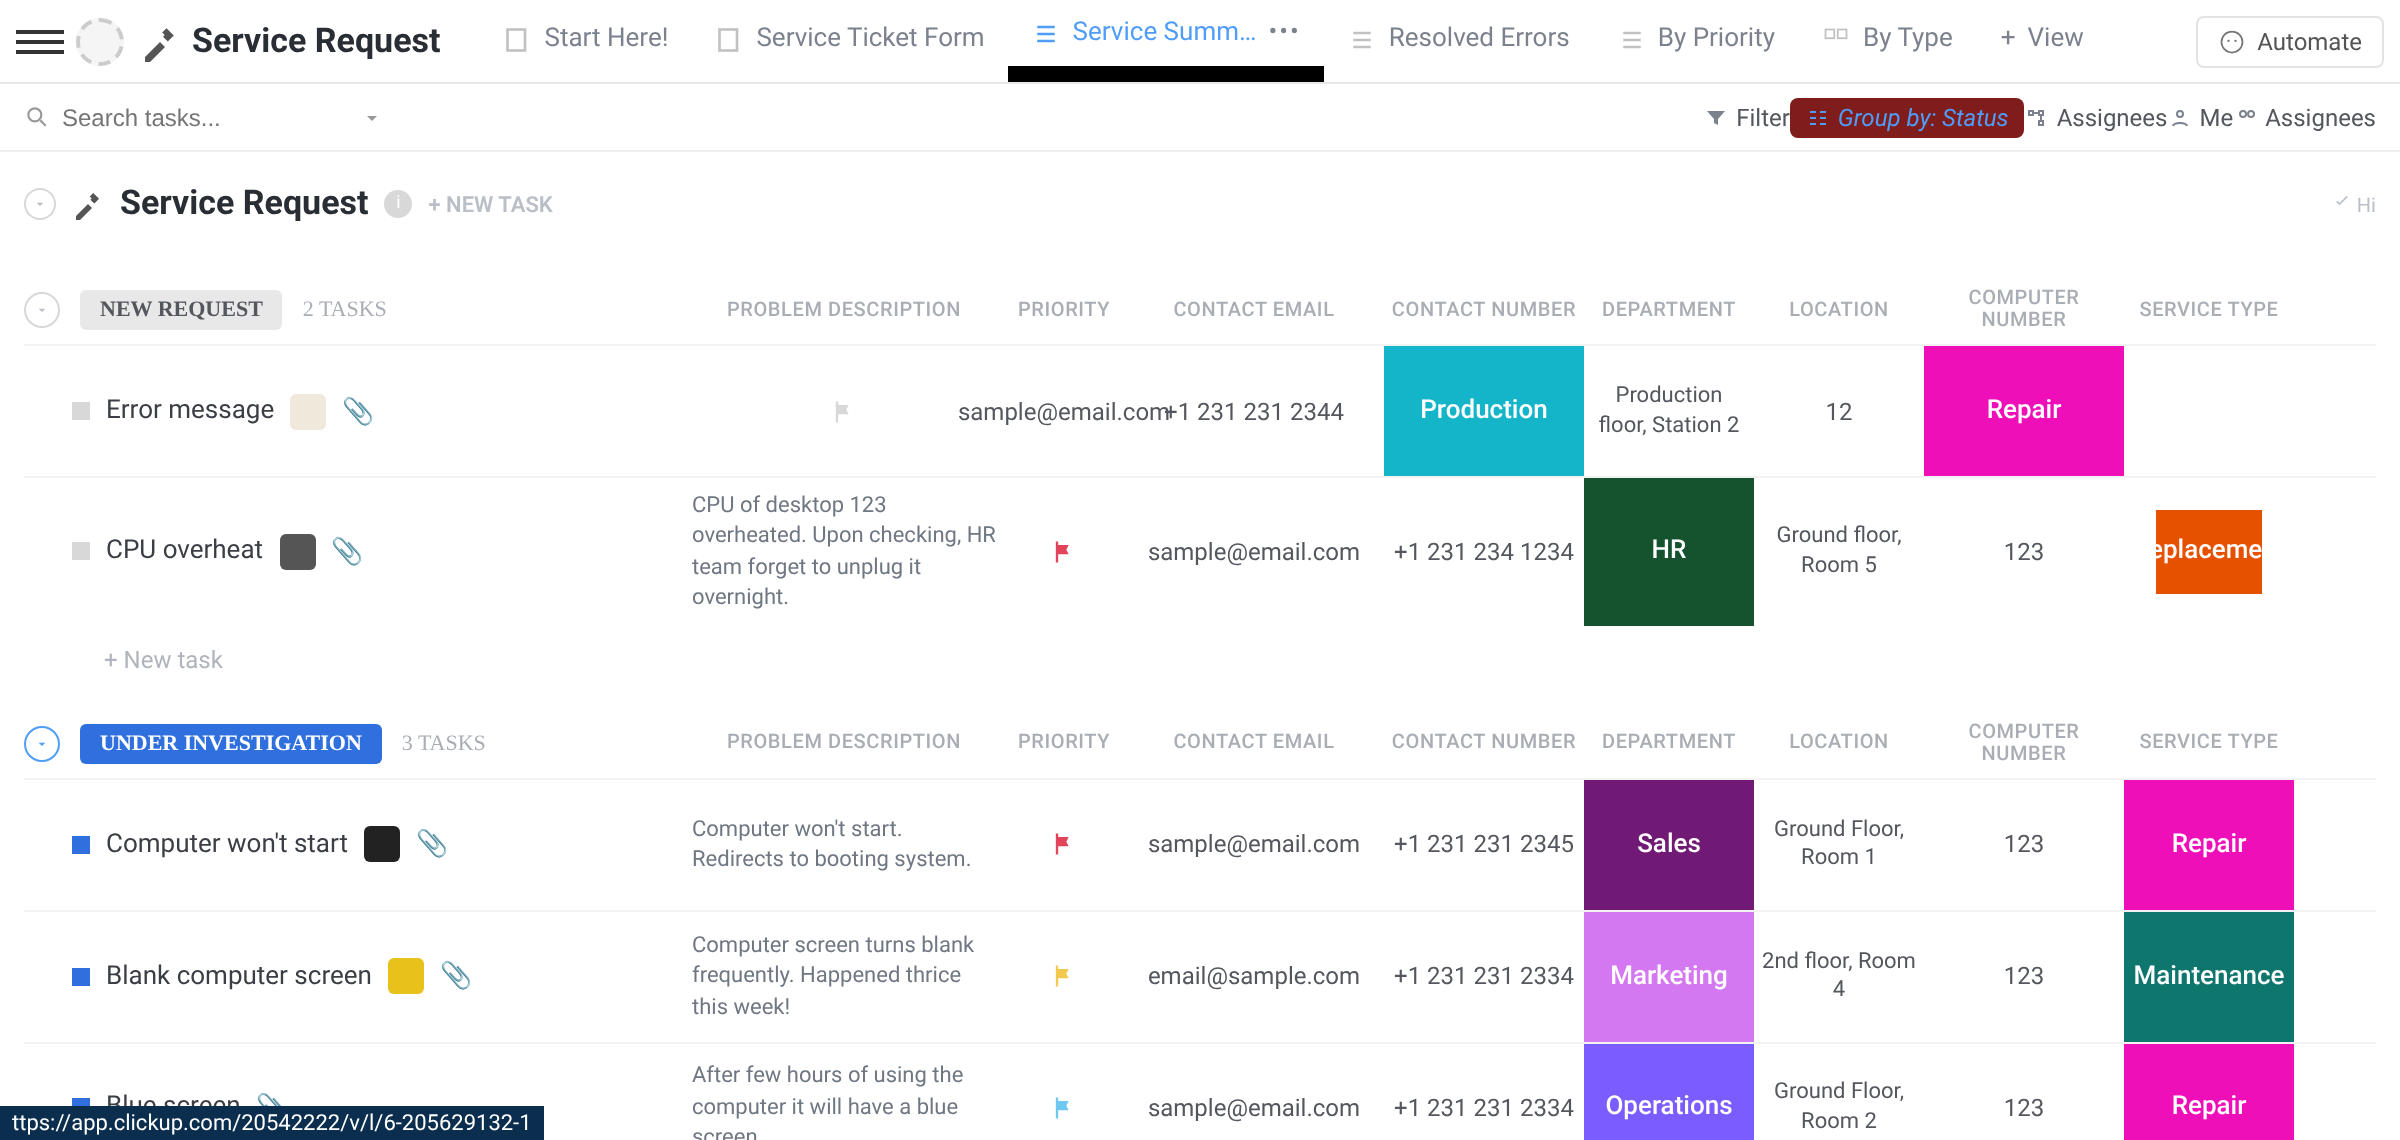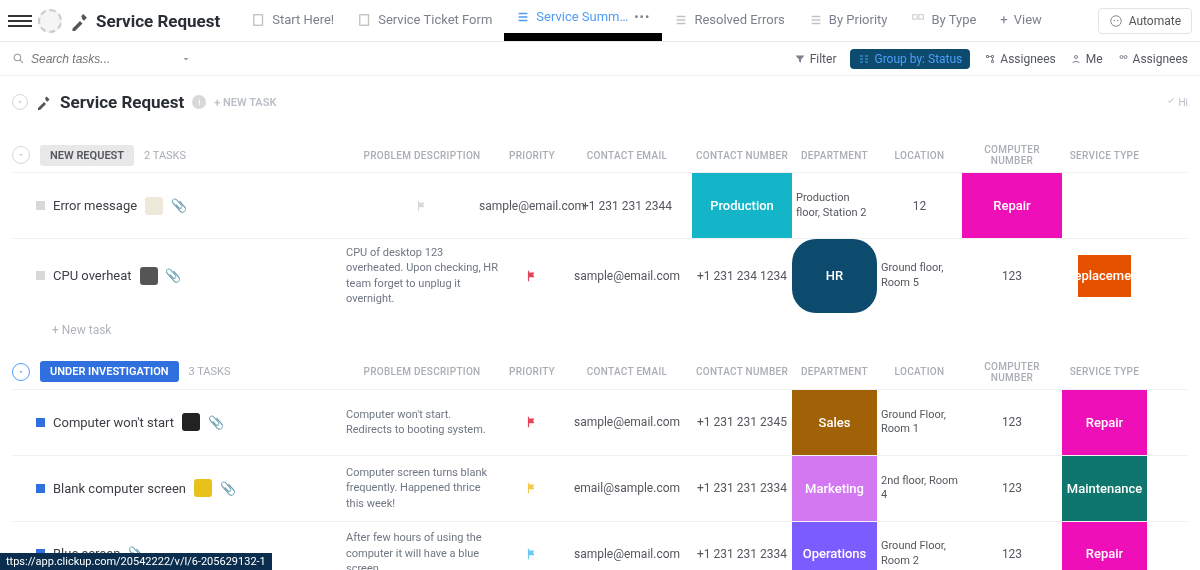--- a/index.html
+++ b/index.html
@@ -13,53 +13,53 @@
 .tabs { display: flex; align-items: stretch; height: 100%; flex: 1; }
 .tab { display: flex; align-items: center; padding: 10px 12px; gap: 6px; color: #7c828d; font-size: 13px; cursor: pointer; border-bottom: 2px solid transparent; }
 .tab.active { color: #4f9df8; border-bottom: 8px solid #000000; }
 .tab svg, .tab .ticon { width: 14px; height: 14px; opacity: .6; }
 .tab.active svg { opacity: 1; }
 .add-view { color: #7c828d; }
 .dots { color:#7c828d; letter-spacing:1px; }
 .automate { margin-left:auto; border:1px solid #e3e3e3; border-radius:4px; padding:5px 10px; display:flex; align-items:center; gap:6px; color:#555; cursor:pointer; font-size:12px;}
 .toolbar { display:flex; align-items:center; height:34px; border-bottom:1px solid #eee; padding:0 12px; font-size:12px; color:#7c828d;}
 .search-wrap { display:flex; align-items:center; gap:6px; flex:0 0 180px; position:relative;}
-.search-input { border:none; outline:none; font-size:12px; color:#7c828d; width:120px;font-style:italic;}
+.search-input { border:none; outline:none; font-size:12px; color:#7c828d; width:120px;}
 .chev { margin-left:auto; }
-.toolbar-right { margin-left:auto; display:flex; gap:14px; align-items:center;}
+.toolbar-right { margin-left:auto; display:flex; align-items:center;}
 .toolbar-btn { display:flex; align-items:center; gap:4px; cursor:pointer; color:#54575d;}
-.toolbar-btn.active { background:#0c4a6e; color:#4f9df8; padding:3px 8px; border-radius:4px;}
+.toolbar-btn.active { background:#7f1d1d; color:#4f9df8; padding:3px 8px; border-radius:4px;font-style:italic;}
 .list-header { display:flex; align-items:center; padding:16px 12px 8px 12px; gap:8px; color:#54575d;}
 .list-title { font-size:17px; font-weight:700; color:#292d34;}
 .info-dot { width:14px;height:14px;border-radius:50%;background:#d8d8d8;color:#fff;font-size:9px;display:flex;align-items:center;justify-content:center;}
 .newtask-link { color:#b9bec7; font-size:11px; font-weight:600; cursor:pointer;}
 .hide-link { margin-left:auto; color:#b9bec7; font-size:10px;}
 .collapse-caret{width:16px;height:16px;border:1px solid #d8d8d8;border-radius:50%;display:flex;align-items:center;justify-content:center;color:#b9bec7;cursor:pointer;}
 .group { padding: 18px 12px 0 12px; }
-.group-head { display:flex; align-items:center; gap:10px;}
+.group-head { display:flex; align-items:center; gap:10px;font-family:Liberation Serif, serif;}
 .group-caret { width:18px;height:18px;border:1px solid #d8d8d8;border-radius:50%;display:flex;align-items:center;justify-content:center;color:#b9bec7;cursor:pointer;}
 .group-caret.open { border-color:#4f9df8; color:#4f9df8;}
 .status-pill { padding:4px 10px; border-radius:3px; font-size:11px; font-weight:600; color:#54575d; background:#e8e8e8;}
 .status-pill.blue { background:#2f6fde; color:#fff;}
 .task-count { font-size:11px; color:#a9adb4;}
 .cols { display:grid; grid-template-columns: 330px 160px 60px 130px 100px 85px 85px 100px 85px; gap:0; align-items:center;}
 .col-headers { font-size:10px; color:#a9adb4; font-weight:500; text-align:center; letter-spacing:.3px; padding:6px 0;}
 .row { display:grid; grid-template-columns: 330px 160px 60px 130px 100px 85px 85px 100px 85px; align-items:stretch; border-top:1px solid #f2f2f2; min-height:66px;}
 .row:last-child{border-bottom:1px solid #f2f2f2;}
 .cell { display:flex; align-items:center; justify-content:center; font-size:12px; color:#54575d; padding:6px 4px;}
 .cell.name { justify-content:flex-start; gap:8px; padding-left:24px;}
 .status-sq { width:9px;height:9px; background:#d8d8d8;}
 .status-sq.blue{background:#2f6fde;}
 .task-name { color:#3b3e45; font-size:13px;}
 .mini-icon { width:18px;height:18px;border-radius:3px;background:#eee;display:inline-block;}
 .clip { color:#c3c6cb; font-size:13px;}
 .cell.desc { justify-content:flex-start; font-size:11px; color:#6f7782; line-height:1.4; text-align:left;}
 .dept { color:#fff; font-weight:500; font-size:13px; height:100%; width:100%; display:flex;align-items:center;justify-content:center;}
 .svc { color:#fff; font-weight:500; font-size:13px; height:100%; width:100%; display:flex;align-items:center;justify-content:center;}
-.loc { font-size:11px; line-height:1.3;}
+.loc { font-size:11px; text-align:center; line-height:1.3;}
 .newtask-row { padding:10px 0 0 40px; font-size:12px; color:#b0b4bb; cursor:pointer;}
 .url-bar { position:fixed; bottom:0; left:0; background:#0b2e4f; color:#fff; font-size:11px; padding:2px 6px;}
 svg{display:block;}
 </style>
 </head>
 <body>
 
 <div class="topbar">
   <div class="hamburger">
       <span></span>
@@ -244,21 +244,21 @@
         </div>
         <div class="cell desc">CPU of desktop 123 overheated. Upon checking, HR team forget to unplug it overnight.</div>
         <div class="cell">
           <svg width="14" height="14" viewBox="0 0 24 24">
             <path fill="#e2445c" d="M5 3v18h2v-7h9l-2-4 2-4H7V3z"></path>
           </svg>
         </div>
         <div class="cell">sample@email.com</div>
         <div class="cell">+1 231 234 1234</div>
         <div class="cell" style="padding: 0px;">
-          <div class="dept" style="background: #0c4a6e; border-radius: 24px;">HR</div>
+          <div class="dept" style="background: #14532d;">HR</div>
         </div>
         <div class="cell loc">Ground floor, Room 5</div>
         <div class="cell">123</div>
         <div class="cell" style="padding: 16px;">
           <div class="svc" style="background: rgb(230, 81, 0);">Replacement</div>
         </div>
       </div>
       <div class="newtask-row">+ New task</div>
     </div>
     <div class="group">
@@ -290,21 +290,21 @@
         </div>
         <div class="cell desc">Computer won't start. Redirects to booting system.</div>
         <div class="cell">
           <svg width="14" height="14" viewBox="0 0 24 24">
             <path fill="#e2445c" d="M5 3v18h2v-7h9l-2-4 2-4H7V3z"></path>
           </svg>
         </div>
         <div class="cell">sample@email.com</div>
         <div class="cell">+1 231 231 2345</div>
         <div class="cell" style="padding: 0px;">
-          <div class="dept" style="background: #a16207;">Sales</div>
+          <div class="dept" style="background: #701a75;">Sales</div>
         </div>
         <div class="cell loc">Ground Floor, Room 1</div>
         <div class="cell">123</div>
         <div class="cell" style="padding: 0px;">
           <div class="svc" style="background: rgb(239, 15, 185);">Repair</div>
         </div>
       </div>
       <div class="row">
         <div class="cell name">
           <div class="status-sq blue"></div>

